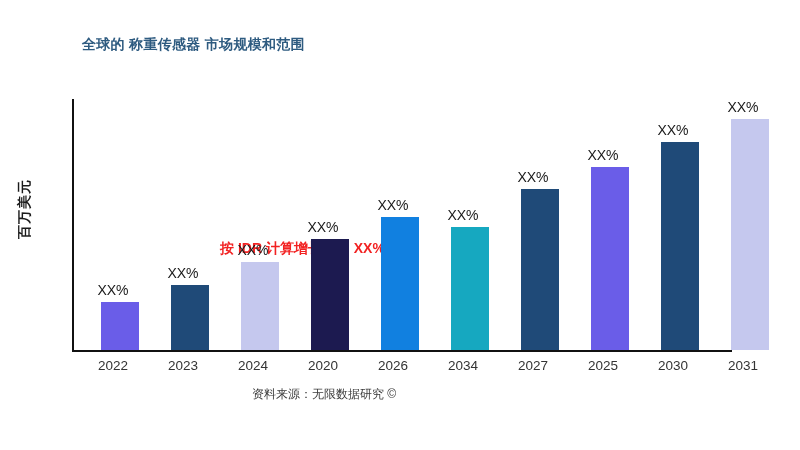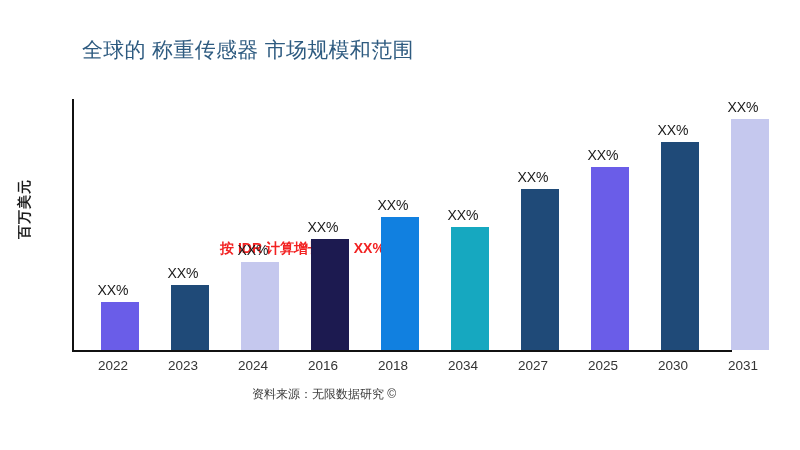--- a/index.html
+++ b/index.html
@@ -12,22 +12,22 @@
   }
   #page {
     position: relative;
     width: 800px; height: 450px;
     background: #ffffff;
   }
   
   #chart-title {
     position: absolute;
     left: 82px; top: 36px;
-    font-size: 21px;
-    font-weight: 400;
+    font-size: 14px;
+    font-weight: 700;
     letter-spacing: 0.3px;
     color: #2e5b80;
     white-space: nowrap;
   }
   
   #ylabel {
     position: absolute;
     left: -30px; top: 200px;
     width: 110px;
     text-align: center;
@@ -137,26 +137,26 @@
           <div class="tick-label">2023</div>
         </div>
         <div class="bar-group" style="left: 169px; height: 253px;">
           <div class="bar" style="height: 88px; bottom: 2px; background: rgb(197, 200, 238);"></div>
           <div class="bar-value" style="bottom: 94px;">XX%</div>
           <div class="tick-label">2024</div>
         </div>
         <div class="bar-group" style="left: 239px; height: 253px;">
           <div class="bar" style="height: 111px; bottom: 2px; background: rgb(28, 26, 80);"></div>
           <div class="bar-value" style="bottom: 117px;">XX%</div>
-          <div class="tick-label">2016</div>
+          <div class="tick-label">2020</div>
         </div>
         <div class="bar-group" style="left: 309px; height: 253px;">
           <div class="bar" style="height: 133px; bottom: 2px; background: rgb(17, 128, 224);"></div>
           <div class="bar-value" style="bottom: 139px;">XX%</div>
-          <div class="tick-label">2018</div>
+          <div class="tick-label">2026</div>
         </div>
         <div class="bar-group" style="left: 379px; height: 253px;">
           <div class="bar" style="height: 123px; bottom: 2px; background: rgb(22, 168, 192);"></div>
           <div class="bar-value" style="bottom: 129px;">XX%</div>
           <div class="tick-label">2034</div>
         </div>
         <div class="bar-group" style="left: 449px; height: 253px;">
           <div class="bar" style="height: 161px; bottom: 2px; background: rgb(31, 74, 120);"></div>
           <div class="bar-value" style="bottom: 167px;">XX%</div>
           <div class="tick-label">2027</div>

